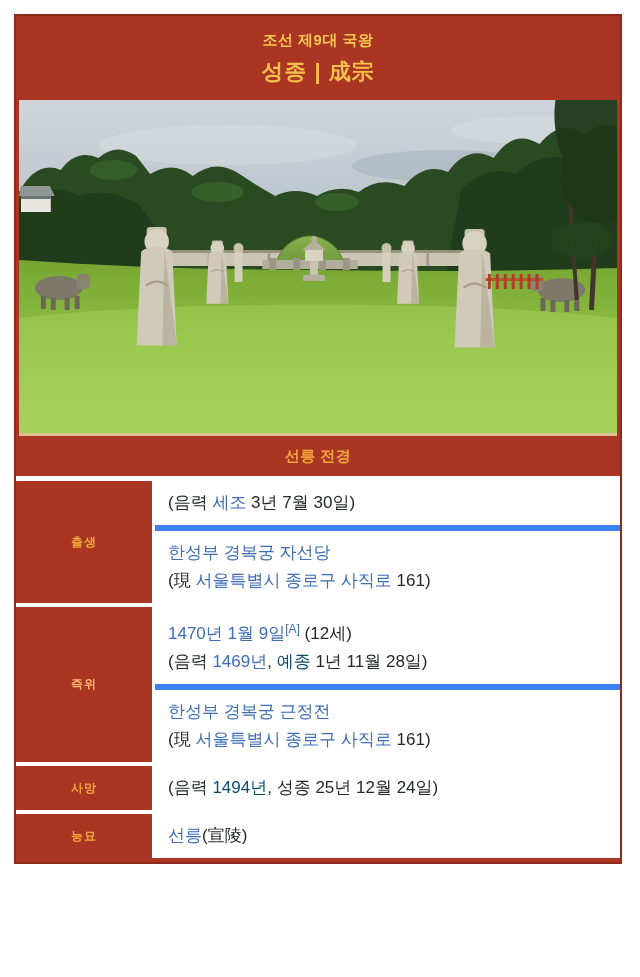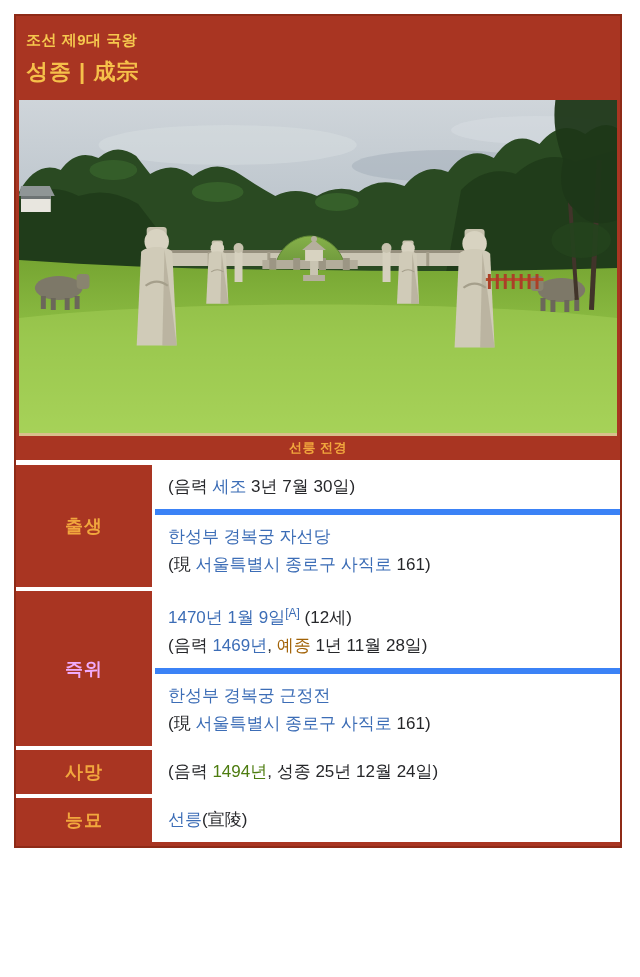--- a/index.html
+++ b/index.html
@@ -6,36 +6,36 @@
   body{
     width:640px;height:977px;overflow:hidden;background:#ffffff;
     font-family:"Liberation Sans","DejaVu Sans",sans-serif;
     -webkit-font-smoothing:antialiased;
   }
   .infobox{
     position:absolute;left:14px;top:14px;width:604px;
     background:#a93522;border:2px solid #8e2a17;
   }
   
-  .hd{padding:15px 10px 13px;text-align:left;}
+  .hd{padding:15px 10px 13px;text-align:center;}
   .hd-kicker{font-size:15px;font-weight:bold;color:#f6c84e;letter-spacing:.5px;}
   .hd-title{margin-top:7px;font-size:22px;font-weight:bold;color:#f6c04a;letter-spacing:1px;}
   
   .photo{margin:0 3px;height:333px;border-bottom:3px solid #d9c08c;overflow:hidden;background:#b6c0c8;}
   .photo svg{display:block;width:100%;height:100%;}
   
-  .caption{height:24px;display:flex;align-items:center;justify-content:center;
-    color:#f1a63d;font-size:13px;font-weight:bold;letter-spacing:.5px;}
+  .caption{height:40px;display:flex;align-items:center;justify-content:center;
+    color:#f1a63d;font-size:15px;font-weight:bold;letter-spacing:.5px;}
   
   .tbl{background:#ffffff;padding-top:5px;}
   .row{display:flex;margin-bottom:4px;}
   .row-label{
     width:136px;flex:0 0 136px;background:#a93522;color:#f1a63d;
     display:flex;align-items:center;justify-content:center;
-    font-size:18px;font-weight:bold;margin-right:3px;letter-spacing:1px;
+    font-size:12px;font-weight:bold;margin-right:3px;letter-spacing:1px;
   }
   .row-content{flex:1;display:flex;flex-direction:column;background:#ffffff;}
   .cell{padding:8px 12px 8px 13px;font-size:17px;line-height:28px;color:#26272a;}
   .cell + .cell{border-top:6px solid #3b82f6;}
   .lnk{color:#3c6db6;cursor:pointer;}
   .ref{color:#3c6db6;font-size:12px;vertical-align:6px;cursor:pointer;}
   .txt{color:#26272a;}
 </style>
 </head>
 <body>
@@ -184,37 +184,37 @@
           <div class="cell">
             <div class="line"><span class="txt">(음력 </span><span class="lnk" style="color: rgb(60, 109, 182);">세조</span><span class="txt"> 3년 7월 30일)</span></div>
           </div>
           <div class="cell">
             <div class="line"><span class="lnk" style="color: rgb(60, 109, 182);">한성부 경복궁 자선당</span></div>
             <div class="line"><span class="txt">(現 </span><span class="lnk" style="color: rgb(60, 109, 182);">서울특별시 종로구 사직로</span><span class="txt"> 161)</span></div>
           </div>
         </div>
       </div>
       <div class="row">
-        <div class="row-label" style="background: rgb(169, 53, 34); color: #f0abfc;">즉위</div>
+        <div class="row-label" style="background: rgb(169, 53, 34); color: #fdba74;">즉위</div>
         <div class="row-content">
           <div class="cell">
             <div class="line"><span class="lnk" style="color: rgb(60, 109, 182);">1470년 1월 9일</span><span class="ref" style="color: rgb(60, 109, 182);">[A]</span><span class="txt"> (12세)</span></div>
-            <div class="line"><span class="txt">(음력 </span><span class="lnk" style="color: rgb(60, 109, 182);">1469년</span><span class="txt">, </span><span class="lnk" style="color: #a16207;">예종</span><span class="txt"> 1년 11월 28일)</span></div>
+            <div class="line"><span class="txt">(음력 </span><span class="lnk" style="color: rgb(60, 109, 182);">1469년</span><span class="txt">, </span><span class="lnk" style="color: #0c4a6e;">예종</span><span class="txt"> 1년 11월 28일)</span></div>
           </div>
           <div class="cell">
             <div class="line"><span class="lnk" style="color: rgb(60, 109, 182);">한성부 경복궁 근정전</span></div>
             <div class="line"><span class="txt">(現 </span><span class="lnk" style="color: rgb(60, 109, 182);">서울특별시 종로구 사직로</span><span class="txt"> 161)</span></div>
           </div>
         </div>
       </div>
       <div class="row">
         <div class="row-label" style="background: rgb(169, 53, 34); color: rgb(241, 166, 61);">사망</div>
         <div class="row-content">
           <div class="cell">
-            <div class="line"><span class="txt">(음력 </span><span class="lnk" style="color: #4d7c0f;">1494년</span><span class="txt">, 성종 25년 12월 24일)</span></div>
+            <div class="line"><span class="txt">(음력 </span><span class="lnk" style="color: #0c4a6e;">1494년</span><span class="txt">, 성종 25년 12월 24일)</span></div>
           </div>
         </div>
       </div>
       <div class="row">
         <div class="row-label" style="background: rgb(169, 53, 34); color: rgb(241, 166, 61);">능묘</div>
         <div class="row-content">
           <div class="cell">
             <div class="line"><span class="lnk" style="color: rgb(60, 109, 182);">선릉</span><span class="txt">(宣陵)</span></div>
           </div>
         </div>

